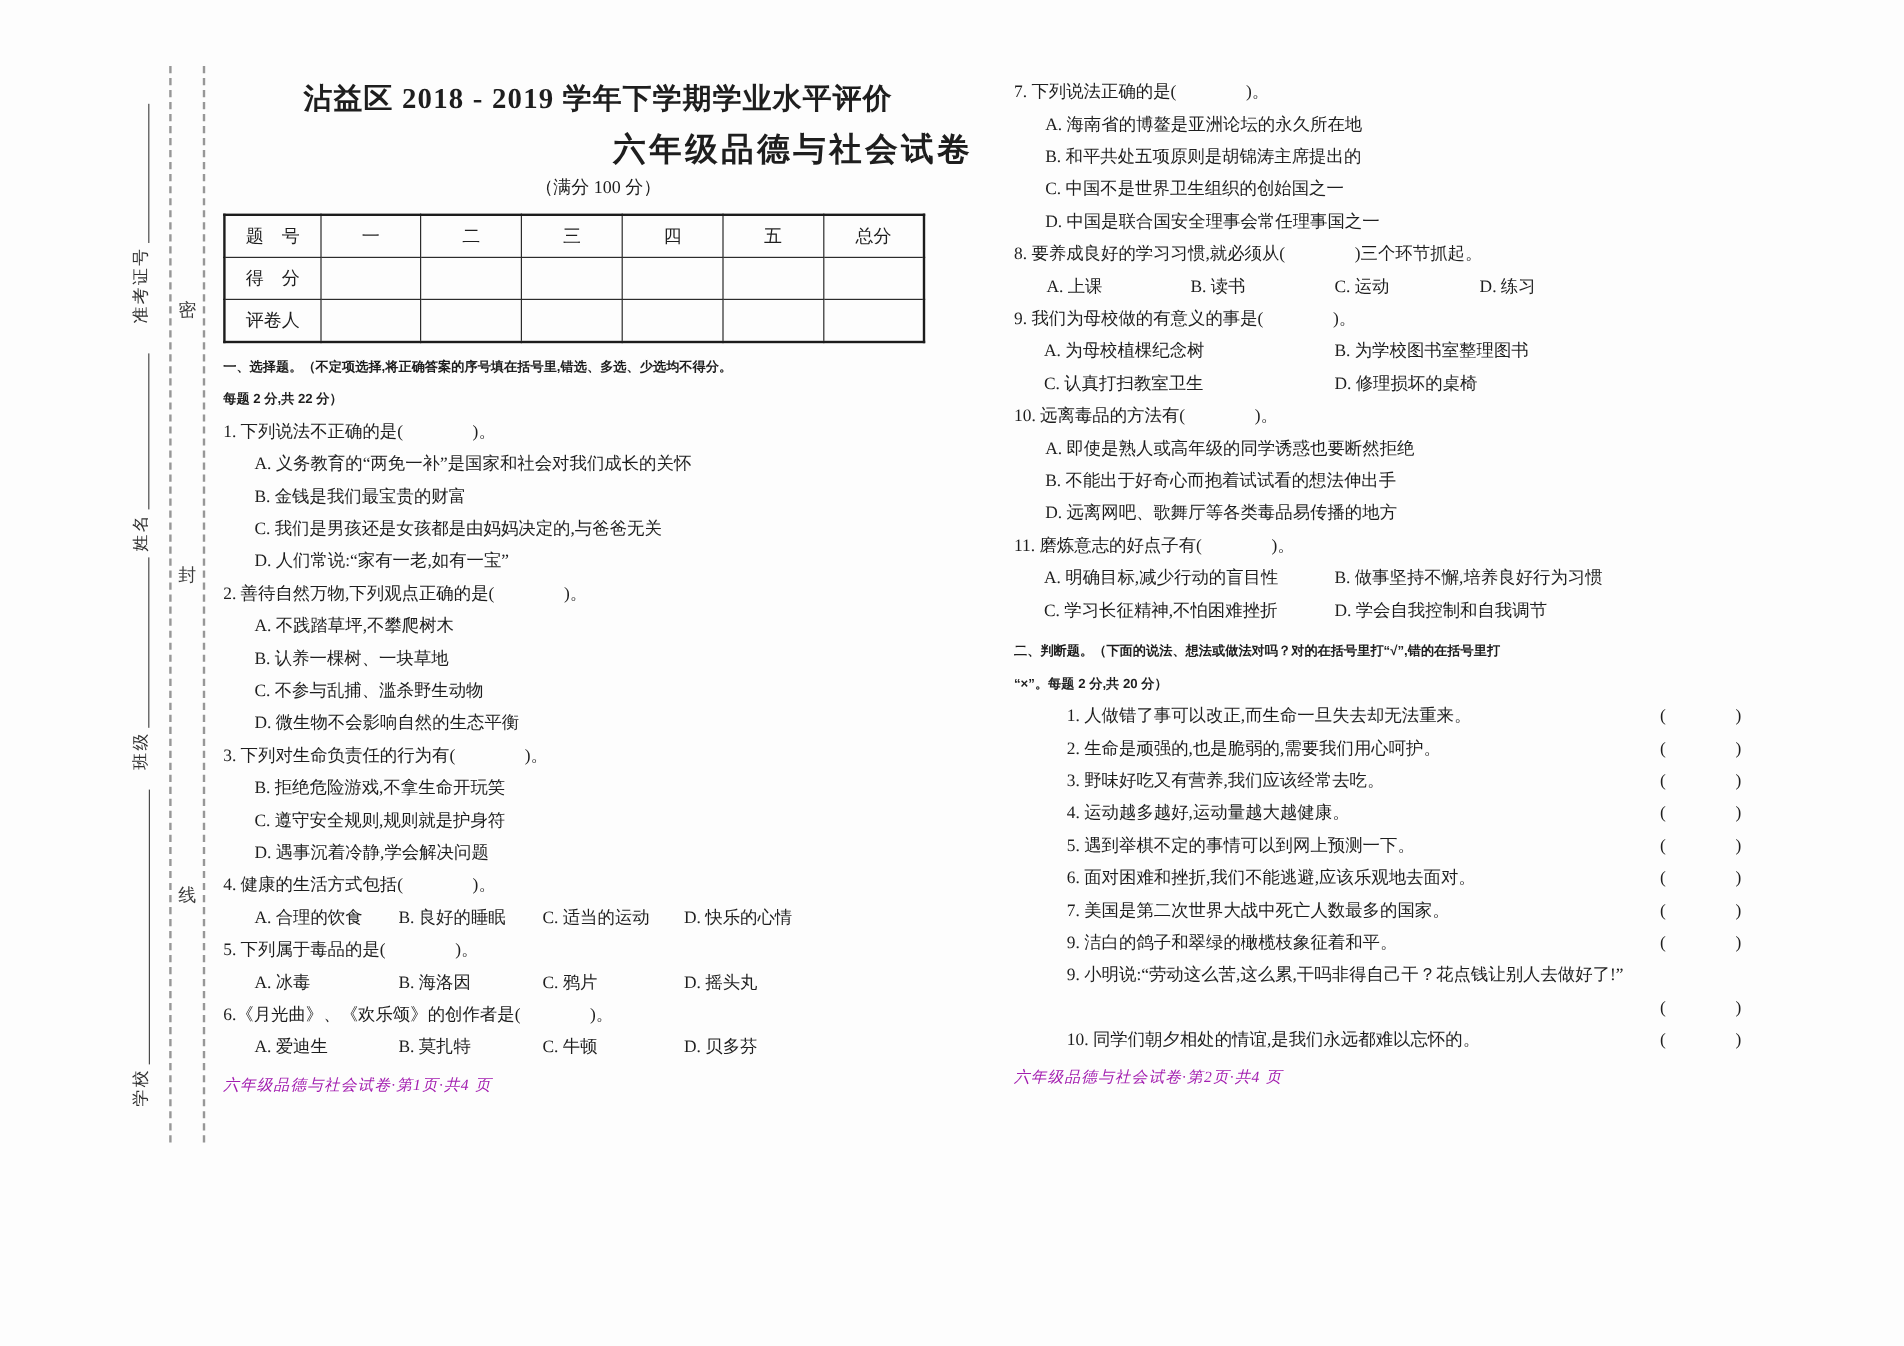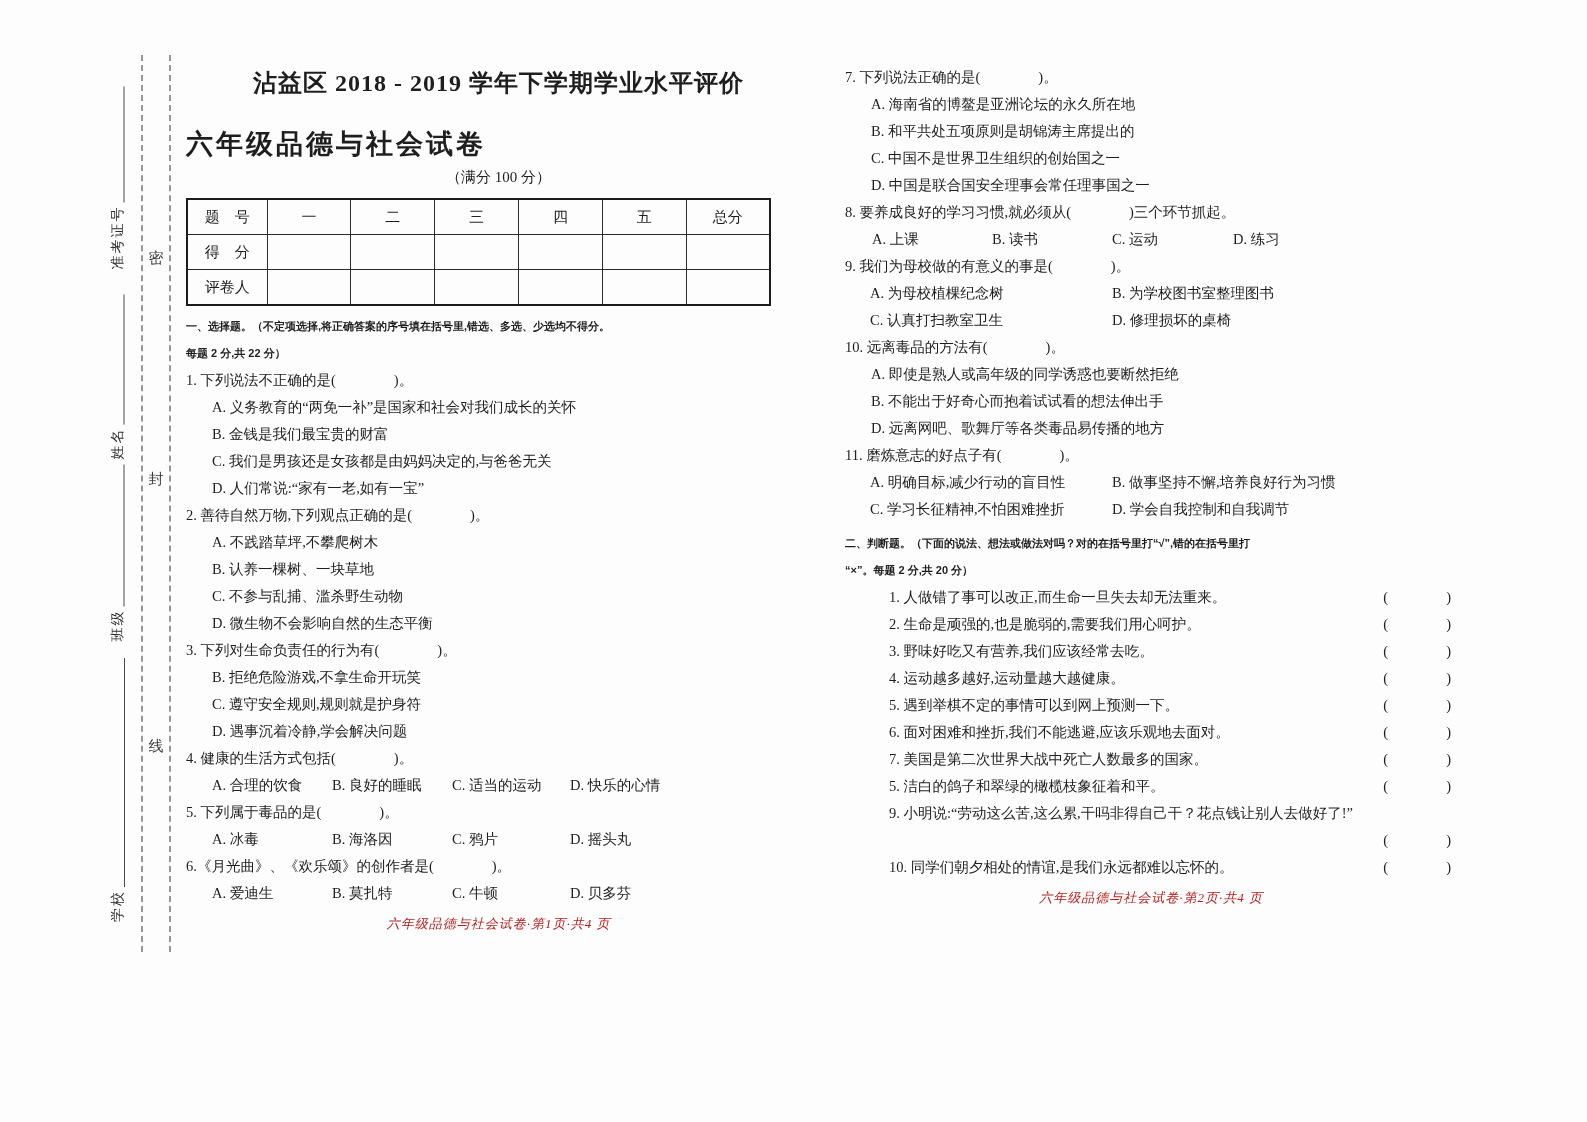--- a/index.html
+++ b/index.html
@@ -14,41 +14,41 @@
   .vfield{
     position:absolute;height:22px;display:flex;align-items:center;
     transform:rotate(-90deg);font-size:14px;letter-spacing:2px;color:#2e2e2e;white-space:nowrap;
   }
   .vfield .blank{flex:1;height:13px;border-bottom:1.5px solid #4a4a4a;margin-left:3px;}
   
   .col{position:absolute;top:62px;}
   .col.left{left:186px;width:625px;}
   .col.right{left:845px;width:612px;top:64px;}
   .title1{font-size:24px;font-weight:bold;text-align:center;line-height:42px;letter-spacing:1px;white-space:nowrap;}
-  .title2{font-size:27px;font-weight:bold;text-align:left;line-height:40px;letter-spacing:3px;margin-top:20px;}
+  .title2{font-size:27px;font-weight:bold;text-align:right;line-height:40px;letter-spacing:3px;}
   .subtitle{font-size:15px;text-align:center;line-height:26px;margin-bottom:8px;}
   table.score{width:585px;border-collapse:collapse;table-layout:fixed;border:2px solid #1c1c1c;}
   table.score td{border:1px solid #2c2c2c;height:34px;font-size:15px;text-align:center;padding:0;}
   table.score td.lab{font-size:15px;}
   .sec-head{
     font-family:"Liberation Sans","DejaVu Sans",sans-serif;font-weight:bold;
     font-size:11px;line-height:27px;margin-top:7px;white-space:nowrap;
   }
   .q{font-size:14.5px;line-height:27px;}
   .q .stem{white-space:nowrap;}
   .opts.stack .opt{padding-left:26px;white-space:nowrap;}
   .opts.grid4{display:grid;grid-template-columns:120px 120px 118px auto;padding-left:26px;}
   .opts.grid4r{display:grid;grid-template-columns:120px 120px 121px auto;padding-left:27px;}
   .opts.grid2{display:grid;grid-template-columns:242px auto;padding-left:25px;}
   .opts .opt{white-space:nowrap;}
   .jrow{display:flex;justify-content:space-between;font-size:14.5px;line-height:27px;margin-left:44px;}
   .jrow .jtext{white-space:nowrap;}
   .jrow .jparen{flex:none;margin-right:6px;white-space:pre;}
   .jparen-line{text-align:right;font-size:14.5px;line-height:27px;margin-right:6px;white-space:pre;}
-  .pfooter{text-align:center;font-size:13px;font-style:italic;letter-spacing:1px;margin-top:8px;color:#b91c1c;}
+  .pfooter{font-size:13px;font-style:italic;letter-spacing:1px;margin-top:8px;color:#a21caf;}
 </style>
 </head>
 <body>
 
 <div class="sheet">
 
   <div class="dash d1"></div>
   <div class="dash d2"></div>
   <div class="seal" style="top:249px">密</div>
   <div class="seal" style="top:470px">封</div>
@@ -262,21 +262,21 @@
     </div>
     <div class="jrow">
       <span class="jtext">6. 面对困难和挫折,我们不能逃避,应该乐观地去面对。</span>
       <span class="jparen">(　　　　)</span>
     </div>
     <div class="jrow">
       <span class="jtext">7. 美国是第二次世界大战中死亡人数最多的国家。</span>
       <span class="jparen">(　　　　)</span>
     </div>
     <div class="jrow">
-      <span class="jtext">5. 洁白的鸽子和翠绿的橄榄枝象征着和平。</span>
+      <span class="jtext">9. 洁白的鸽子和翠绿的橄榄枝象征着和平。</span>
       <span class="jparen">(　　　　)</span>
     </div>
     <div class="jrow">
       <span class="jtext">9. 小明说:“劳动这么苦,这么累,干吗非得自己干？花点钱让别人去做好了!”</span>
     </div>
     <div class="jparen-line">(　　　　)</div>
     <div class="jrow">
       <span class="jtext">10. 同学们朝夕相处的情谊,是我们永远都难以忘怀的。</span>
       <span class="jparen">(　　　　)</span>
     </div>

